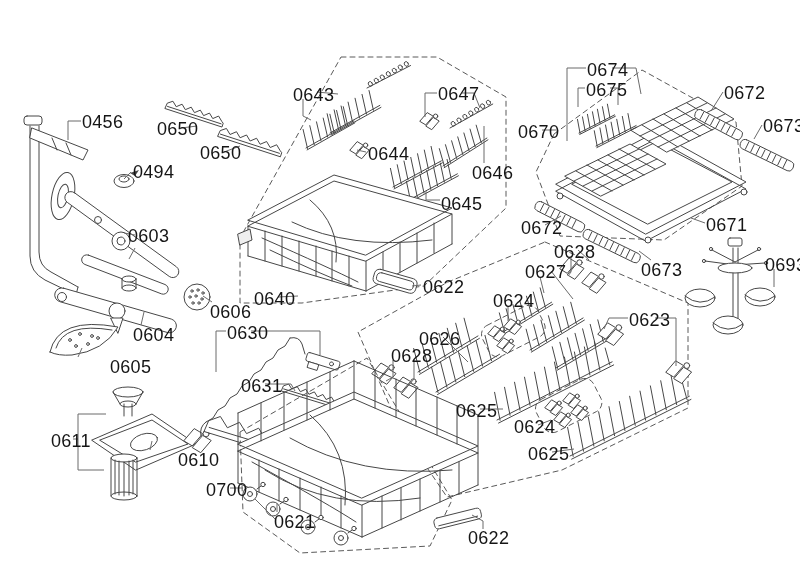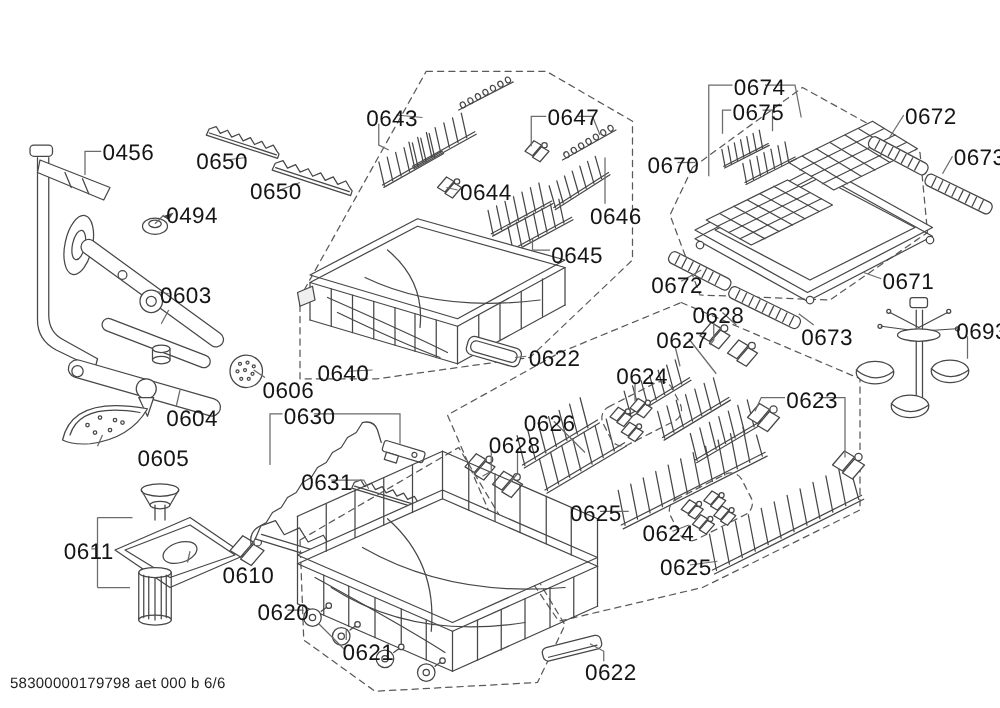--- a/index.html
+++ b/index.html
@@ -464,21 +464,21 @@
       <div class="part-label" style="left: 368px; top: 145px;">0644</div>
       <div class="part-label" style="left: 441px; top: 195px;">0645</div>
       <div class="part-label" style="left: 472px; top: 164px;">0646</div>
       <div class="part-label" style="left: 438px; top: 85px;">0647</div>
       <div class="part-label" style="left: 254px; top: 290px;">0640</div>
       <div class="part-label" style="left: 423px; top: 278px;">0622</div>
       <div class="part-label" style="left: 227px; top: 324px;">0630</div>
       <div class="part-label" style="left: 241px; top: 377px;">0631</div>
       <div class="part-label" style="left: 51px; top: 432px;">0611</div>
       <div class="part-label" style="left: 148px; top: 451px; margin-left: 30px;">0610</div>
-      <div class="part-label" style="left: 206px; top: 481px;">0620</div>
+      <div class="part-label" style="left: 206px; top: 481px;">0700</div>
       <div class="part-label" style="left: 274px; top: 513px;">0621</div>
       <div class="part-label" style="left: 468px; top: 529px;">0622</div>
       <div class="part-label" style="left: 629px; top: 311px;">0623</div>
       <div class="part-label" style="left: 493px; top: 292px;">0624</div>
       <div class="part-label" style="left: 514px; top: 418px;">0624</div>
       <div class="part-label" style="left: 456px; top: 402px;">0625</div>
       <div class="part-label" style="left: 528px; top: 445px;">0625</div>
       <div class="part-label" style="left: 419px; top: 330px;">0626</div>
       <div class="part-label" style="left: 525px; top: 263px;">0627</div>
       <div class="part-label" style="left: 391px; top: 347px;">0628</div>
@@ -487,15 +487,14 @@
       <div class="part-label" style="left: 706px; top: 216px;">0671</div>
       <div class="part-label" style="left: 724px; top: 84px;">0672</div>
       <div class="part-label" style="left: 521px; top: 219px;">0672</div>
       <div class="part-label" style="left: 763px; top: 117px;">0673</div>
       <div class="part-label" style="left: 641px; top: 261px;">0673</div>
       <div class="part-label" style="left: 587px; top: 61px;">0674</div>
       <div class="part-label" style="left: 586px; top: 81px;">0675</div>
       <div class="part-label" style="left: 765px; top: 256px;">0693</div>
     </div>
 
-<div id="footer">58300000179798 aet 000 b 6/6</div>
 
 </div>
 
 </body></html>

